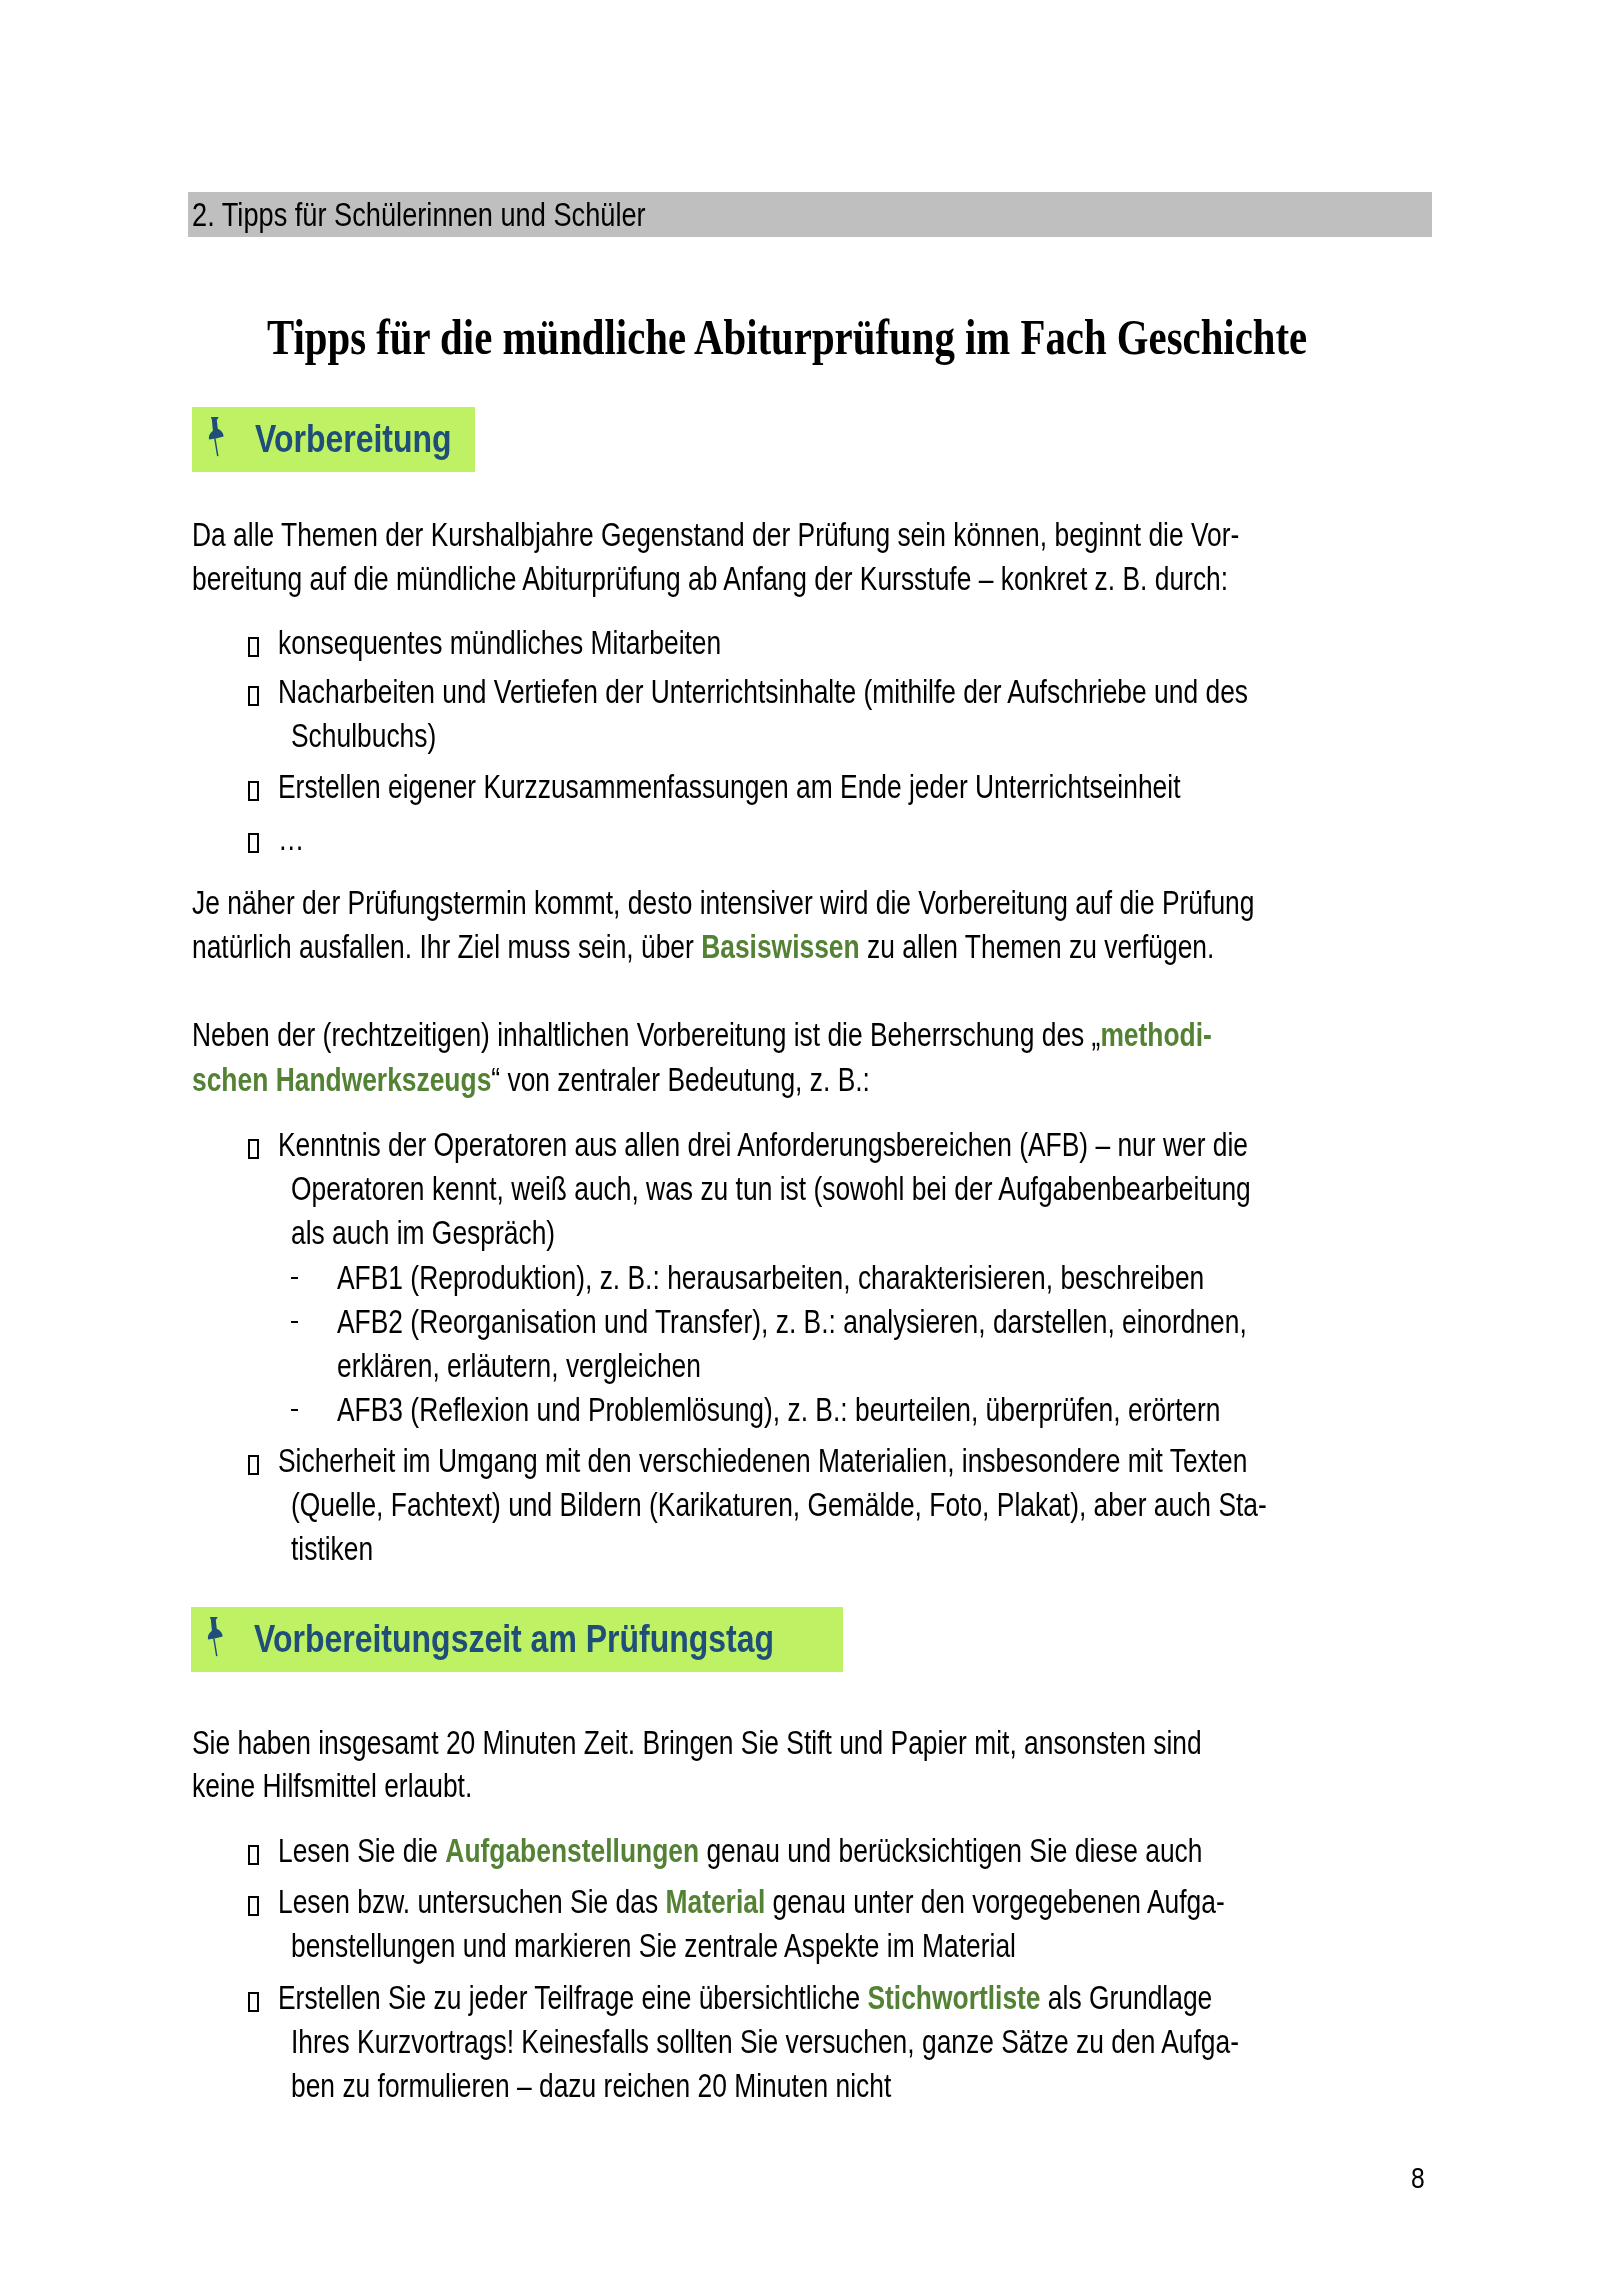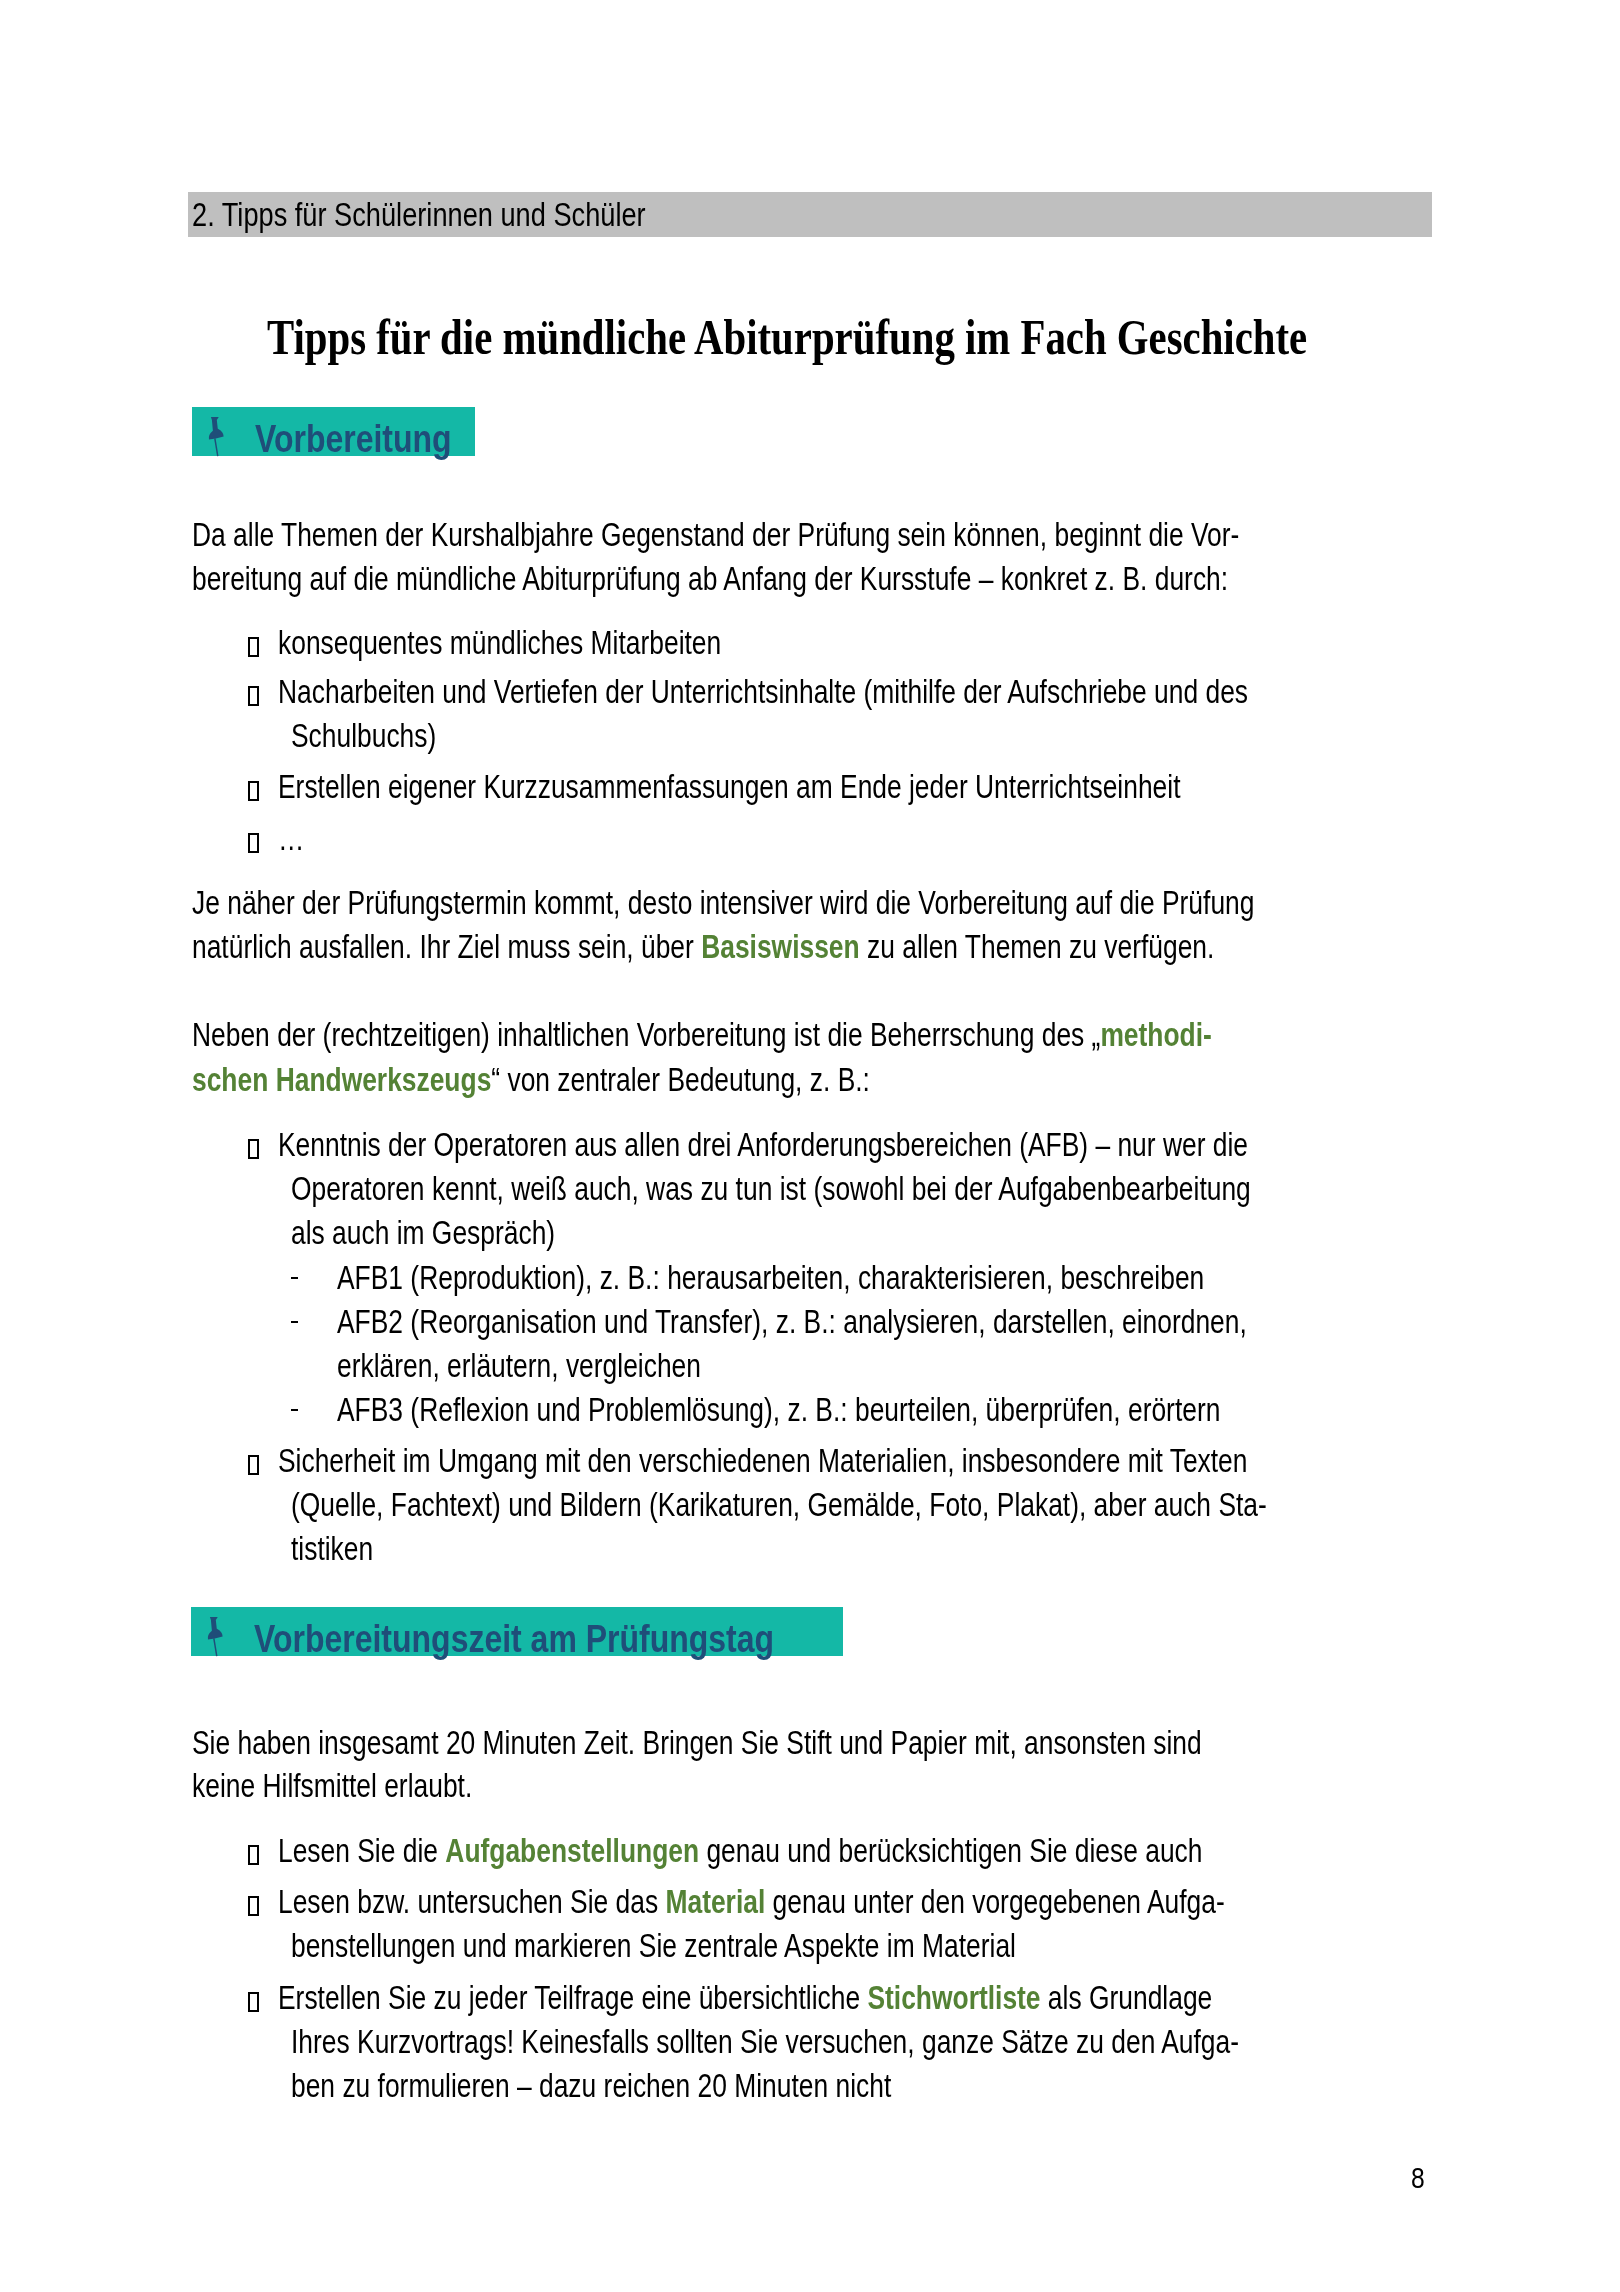--- a/index.html
+++ b/index.html
@@ -26,21 +26,21 @@
     font-family: "Liberation Sans", sans-serif; font-size: 34px; line-height: 39px;
     white-space: nowrap; color: #000; transform-origin: 0 0; transform: scaleX(0.80);
   }
   .title {
     position: absolute; left: 267px; top: 308px;
     font-family: "Liberation Serif", serif; font-weight: bold; font-size: 51px; line-height: 59px;
     white-space: nowrap; color: #000; transform-origin: 0 0; transform: scaleX(0.80);
     letter-spacing: 0px;
   }
   .sec-box {
-    position: absolute; background: #14b8a6; height: 49px;
+    position: absolute; background: #bef264; height: 65px;
   }
   .sec-pin { position: absolute; left: 13.7px; top: 7.8px; width: 21.6px; height: 43px; }
   .sec-text {
     position: absolute; left: 63px; top: 8.8px;
     font-family: "Liberation Sans", sans-serif; font-weight: bold; font-size: 39px; line-height: 45px;
     white-space: nowrap; color: #1f4e79; transform-origin: 0 0; transform: scaleX(0.82);
   }
   .bullet {
     position: absolute; left: 248px; width: 10.8px; height: 19.6px;
     border: 2px solid #000; box-sizing: border-box; background: #fff;

